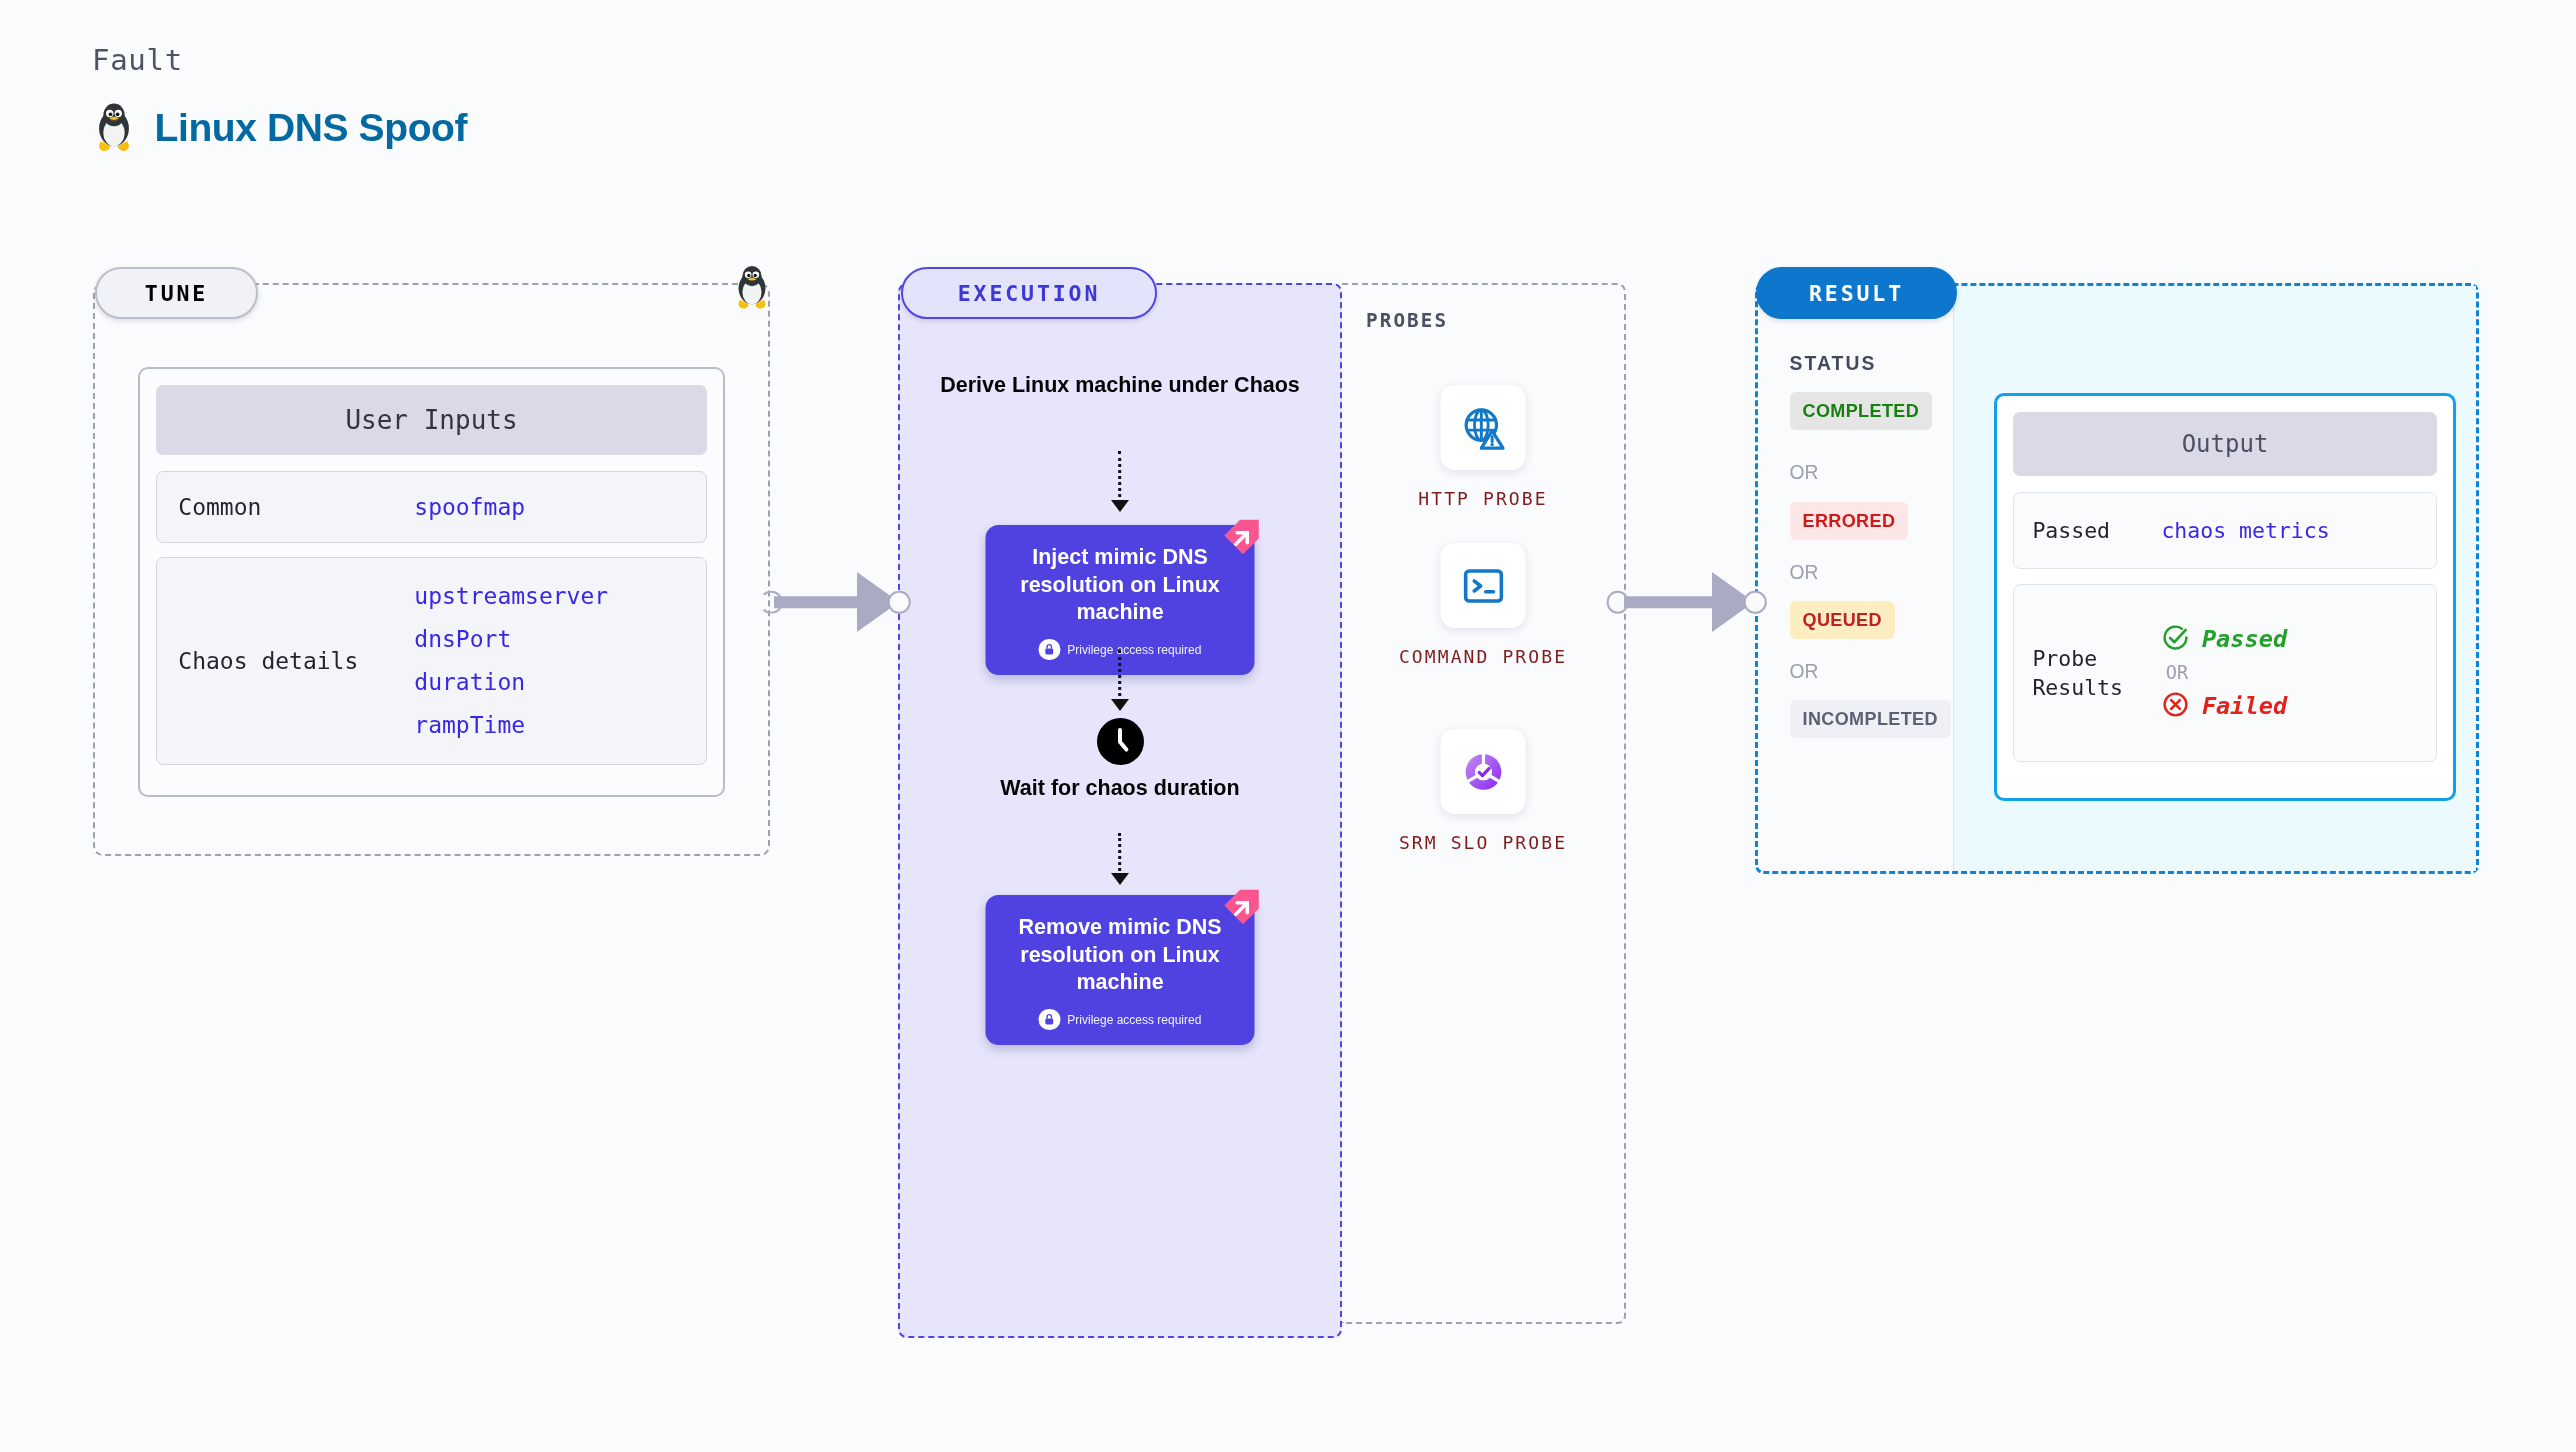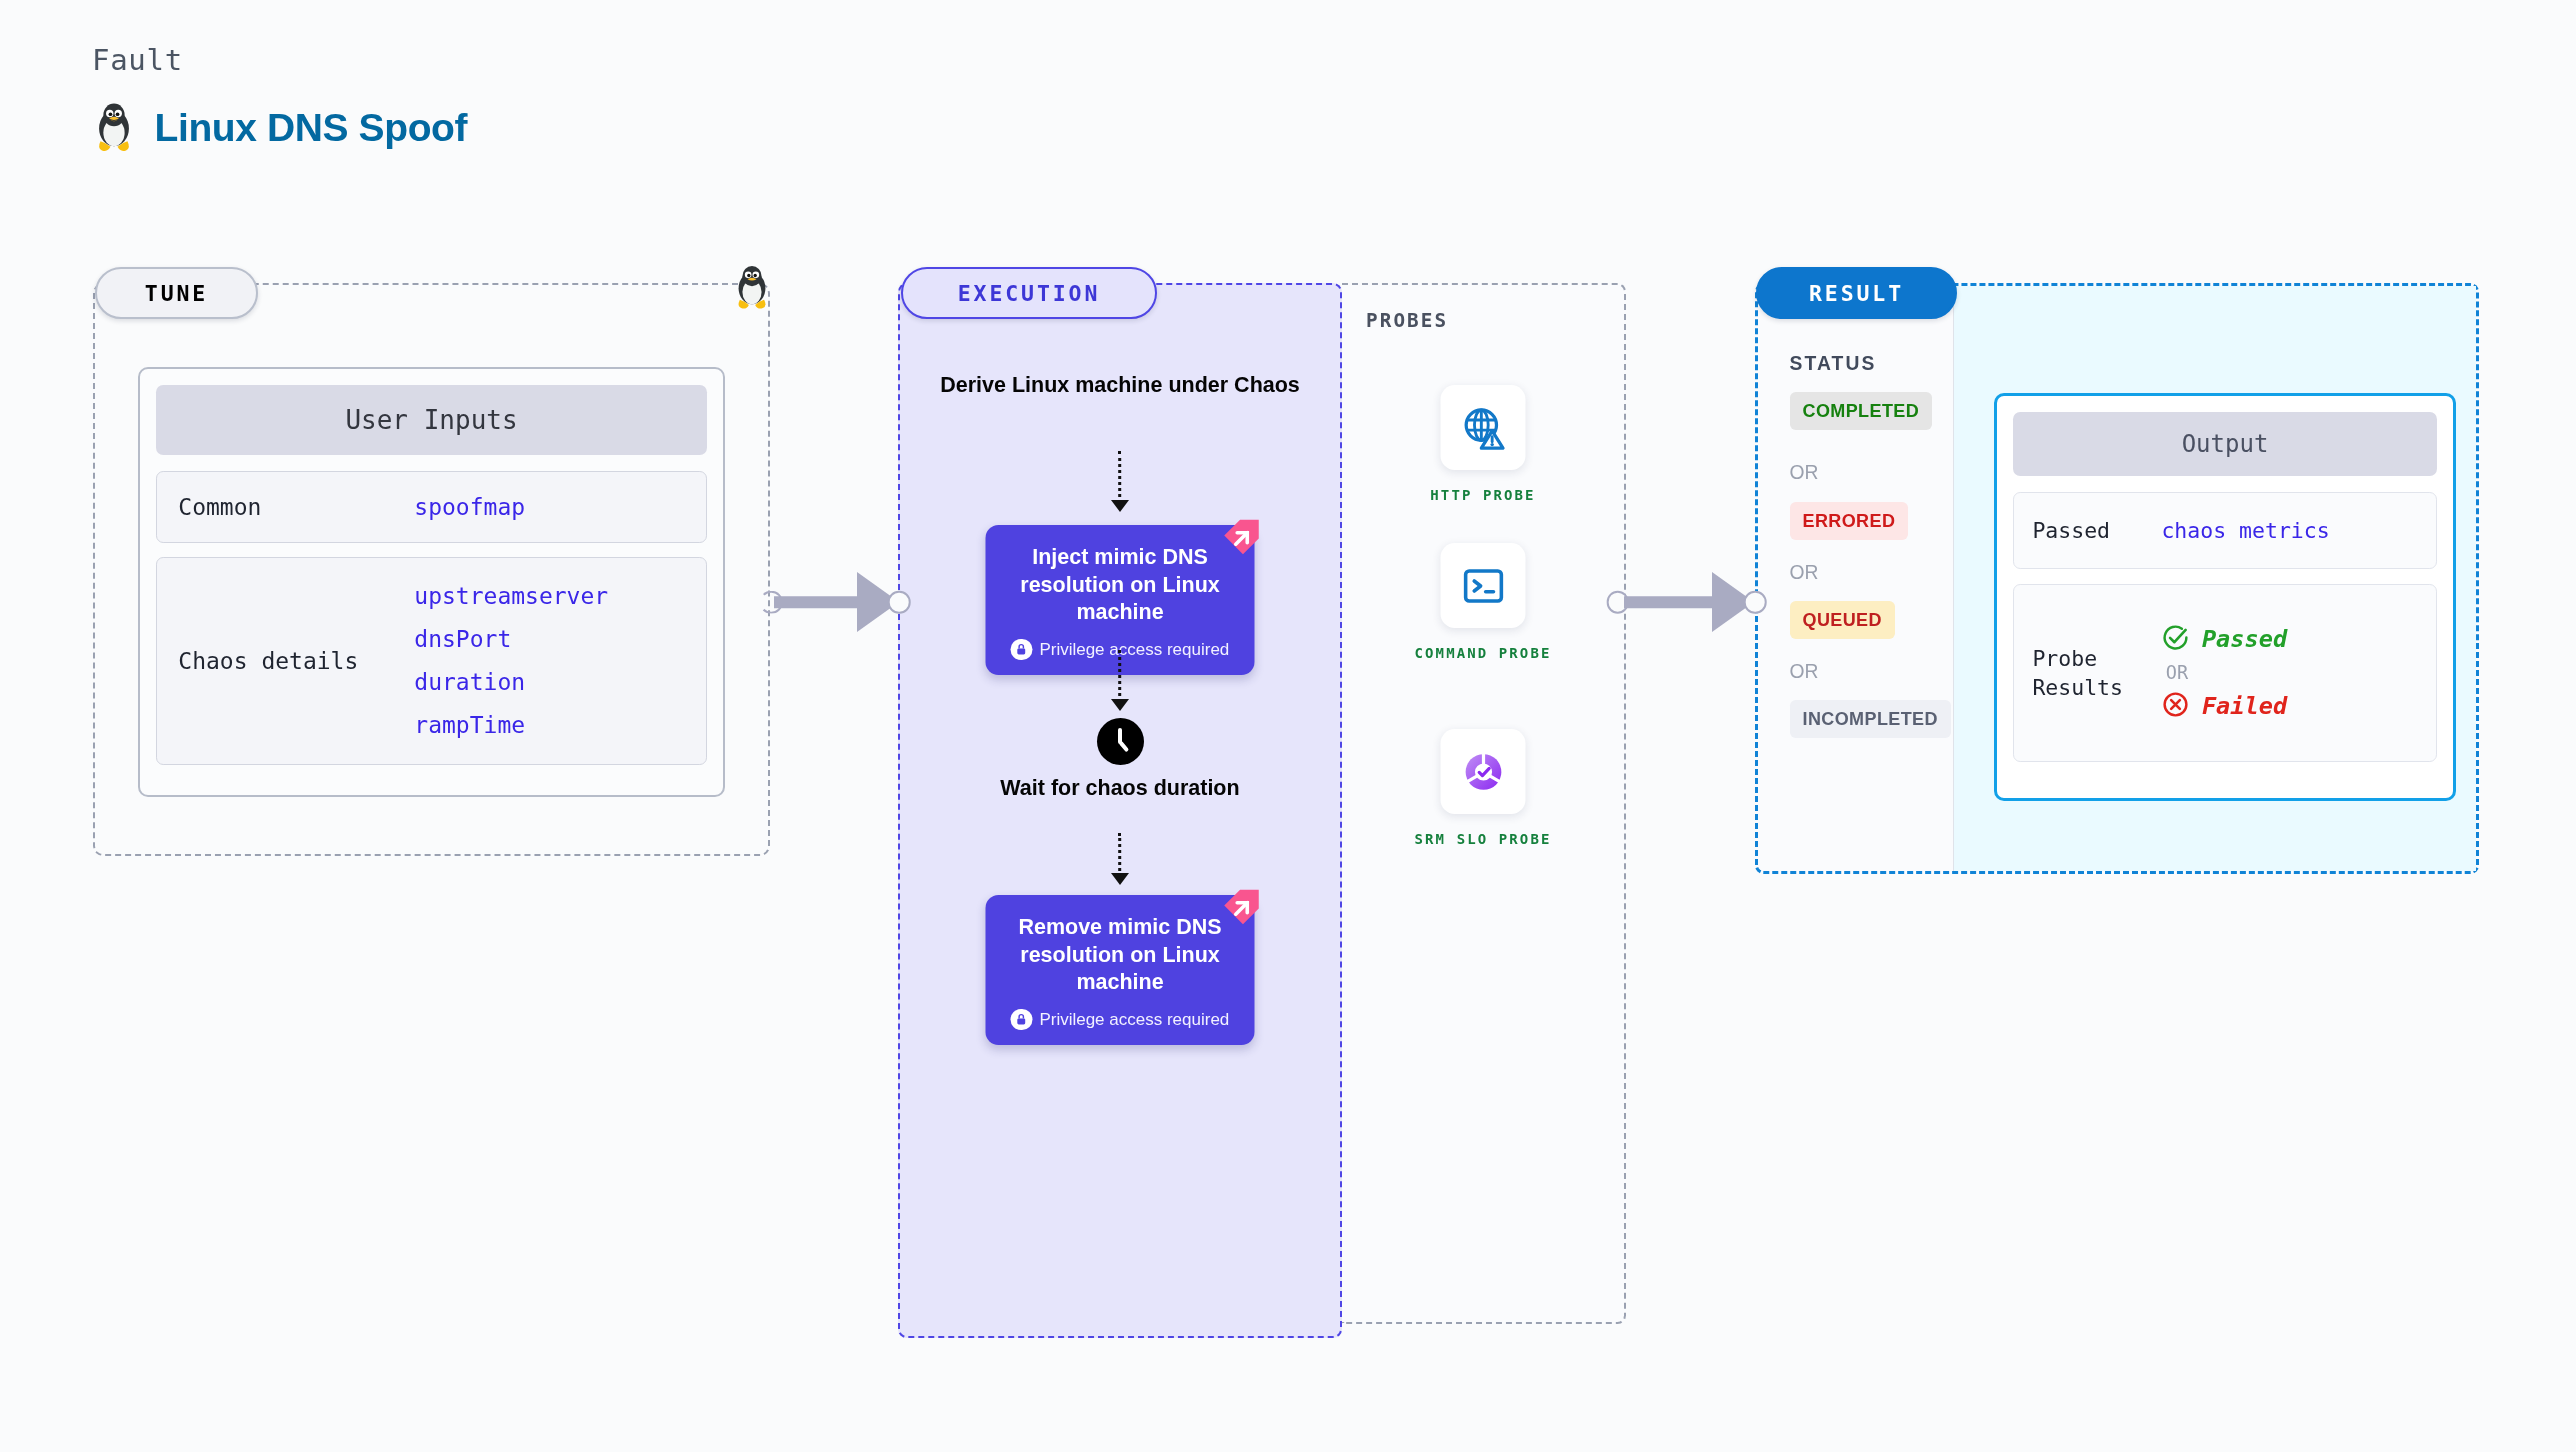--- a/index.html
+++ b/index.html
@@ -152,21 +152,21 @@
     padding: 18.6px 15.8px 14.3px;
     text-align: center;
     box-shadow: 0 4.3px 10px rgba(40,40,120,.22);
   }
   .chaos-node-title {
     color: #fff; font-size: 21.5px; font-weight: 700; line-height: 1.3;
   }
   .privilege-row {
     margin-top: 11.5px;
     display: flex; align-items: center; justify-content: center; gap: 7.2px;
-    color: #f2f1ff; font-size: 17px;
+    color: #f2f1ff; font-size: 12px;
   }
   .lock-badge {
     width: 21.5px; height: 21.5px; border-radius: 50%;
     background: #fff;
     display: flex; align-items: center; justify-content: center;
   }
   .corner-ribbon {
     position: absolute;
     right: -10px; top: -11.5px;
     width: 46px; height: 46px;
@@ -207,22 +207,22 @@
     width: 215px; text-align: center;
   }
   .probe-tile {
     width: 85px; height: 85px; margin: 0 auto 15.8px;
     background: #fff; border-radius: 14.3px;
     box-shadow: 0 2.9px 8.6px rgba(30,40,80,.10);
     display: flex; align-items: center; justify-content: center;
   }
   .probe-name {
     font-family: "DejaVu Sans Mono", "Liberation Mono", monospace;
-    font-weight: 700; font-size: 14px; letter-spacing: 2.1px;
-    color: #15803d; line-height: 1.4;
+    font-weight: 400; font-size: 18px; letter-spacing: 2.1px;
+    color: #7f1d1d; line-height: 1.4;
   }
 
   
   #result-panel {
     left: 1755px; top: 283px; width: 724px; height: 591px;
     border: 3.6px dashed #1083d6;
     border-radius: 8.6px;
     background: #fafbfd;
   }
   #result-output-bg {

